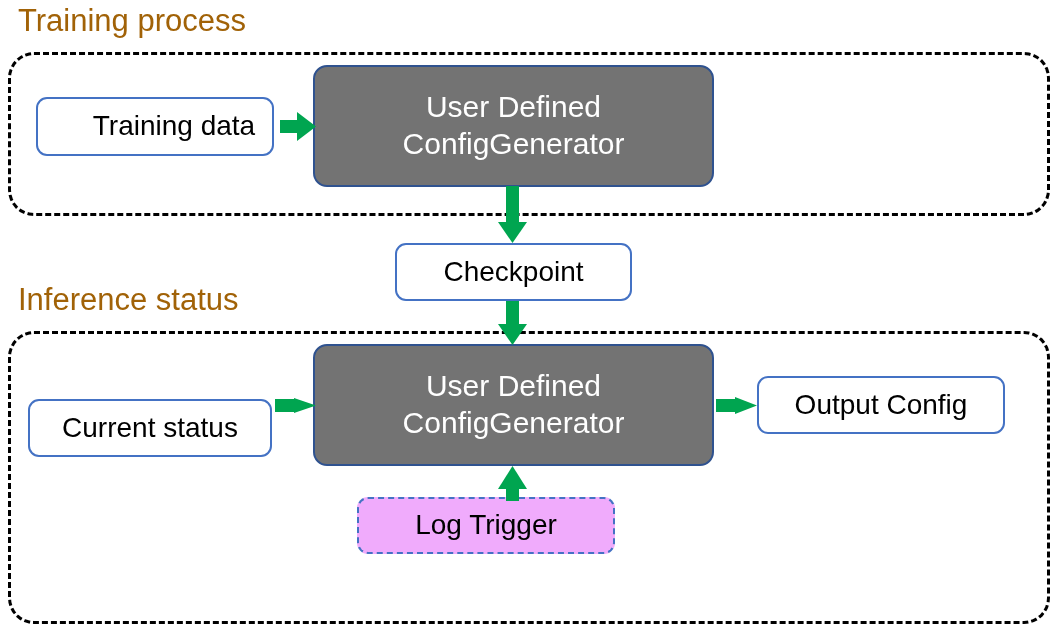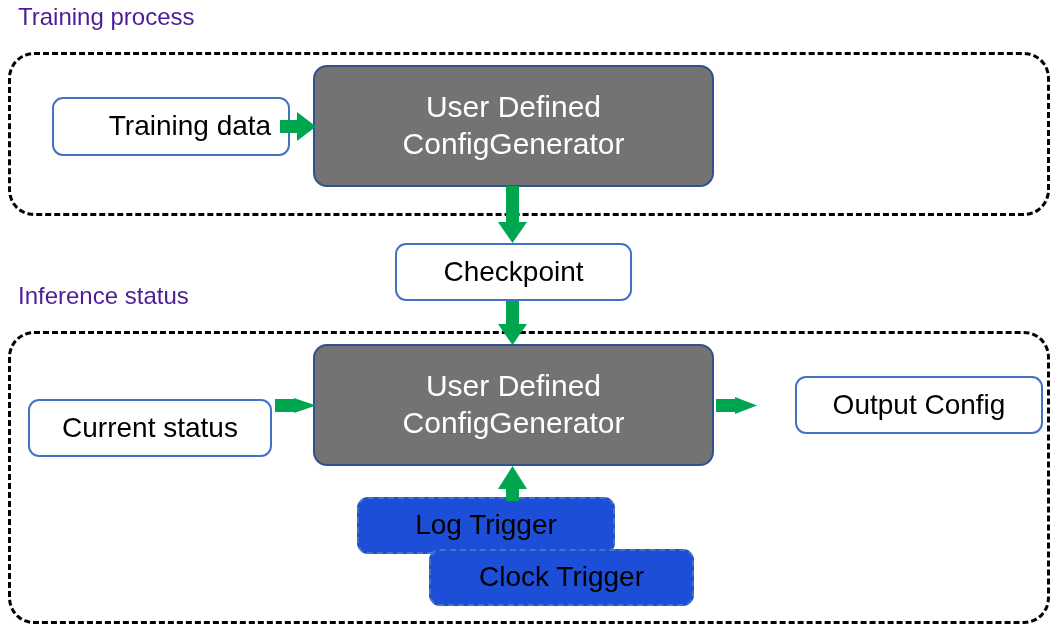--- a/index.html
+++ b/index.html
@@ -14,22 +14,22 @@
     position: relative;
     width: 1057px;
     height: 631px;
     background: #ffffff;
     overflow: hidden;
   }
   .abs { position: absolute; }
 
   
   .section-label {
-    font-size: 24px;
-    color: #4c1d95;
+    font-size: 31px;
+    color: #a16207;
     line-height: 1;
     white-space: nowrap;
     letter-spacing: 0px;
   }
 
   
   .process-box {
     border: 3px dashed #000000;
     border-radius: 26px;
     box-sizing: border-box;
@@ -63,21 +63,21 @@
     justify-content: center;
     color: #ffffff;
     font-size: 30px;
     line-height: 1.22;
     white-space: nowrap;
   }
 
   
   .node-trigger {
     box-sizing: border-box;
-    background: #1d4ed8;
+    background: #f0abfc;
     border: 2px dashed #4472C4;
     border-radius: 11px;
     display: flex;
     align-items: center;
     justify-content: center;
     color: #000000;
     font-size: 28px;
     line-height: 1.1;
     white-space: nowrap;
   }
@@ -93,21 +93,21 @@
 </style>
 </head>
 <body>
 
 <div id="canvas">
 
   <div class="abs section-label" style="left:18px; top:5px;">Training process</div>
 
   <div class="abs process-box" style="left:8px; top:52px; width:1042px; height:164px;"></div>
 
-  <div class="abs node-white" style="left:52px; top:97px; width:238px; height:59px;padding-left:38px;">
+  <div class="abs node-white" style="left:36px; top:97px; width:238px; height:59px;padding-left:38px;">
     <span>Training data</span>
   </div>
 
   <div class="abs node-blue" style="left:313px; top:65px; width:401px; height:122px;">
     <span>User Defined</span>
     <span>ConfigGenerator</span>
   </div>
 
   <div class="abs node-white" style="left:395px; top:243px; width:237px; height:58px;">
     <span>Checkpoint</span>
@@ -119,31 +119,28 @@
 
   <div class="abs node-white" style="left:28px; top:377px; width:244px; height:58px;margin-top:22px;">
     <span>Current status</span>
   </div>
 
   <div class="abs node-blue" style="left:313px; top:344px; width:401px; height:122px;">
     <span>User Defined</span>
     <span>ConfigGenerator</span>
   </div>
 
-  <div class="abs node-white" style="left:757px; top:376px; width:248px; height:58px;margin-left:38px;">
+  <div class="abs node-white" style="left:757px; top:376px; width:248px; height:58px;">
     <span>Output Config</span>
   </div>
 
   <div class="abs node-trigger" style="left:357px; top:497px; width:258px; height:57px;">
     <span>Log Trigger</span>
   </div>
 
-  <div class="abs node-trigger" style="left:429px; top:549px; width:265px; height:57px;">
-    <span>Clock Trigger</span>
-  </div>
 
   <svg id="arrow-layer" viewBox="0 0 1057 631">
 
     <g>
       <rect x="280" y="120" width="20" height="13" fill="#00A550"></rect>
       <polygon points="297,112 316,126.5 297,141" fill="#00A550"></polygon>
     </g>
 
     <g>
       <rect x="506" y="186" width="13" height="39" fill="#00A550"></rect>

